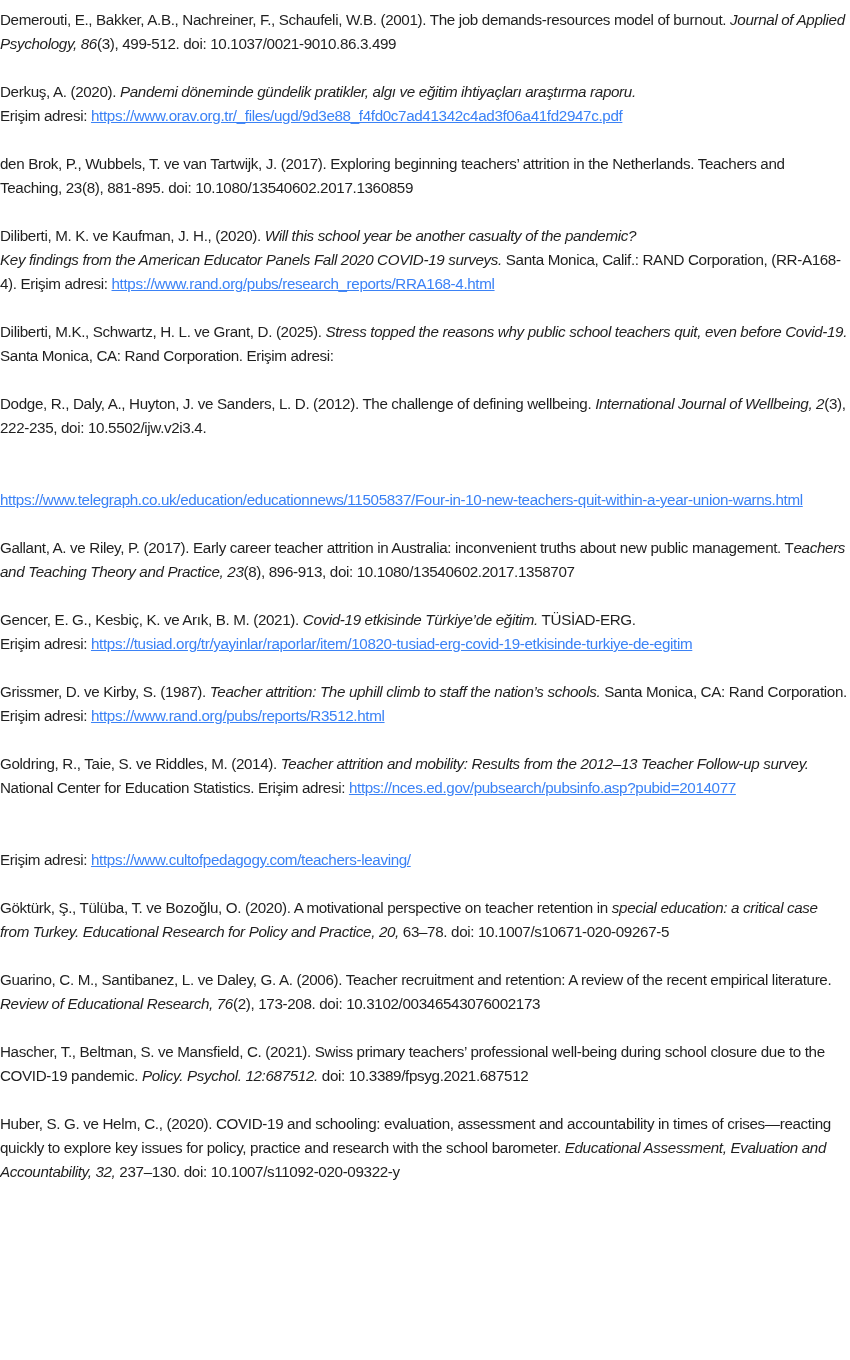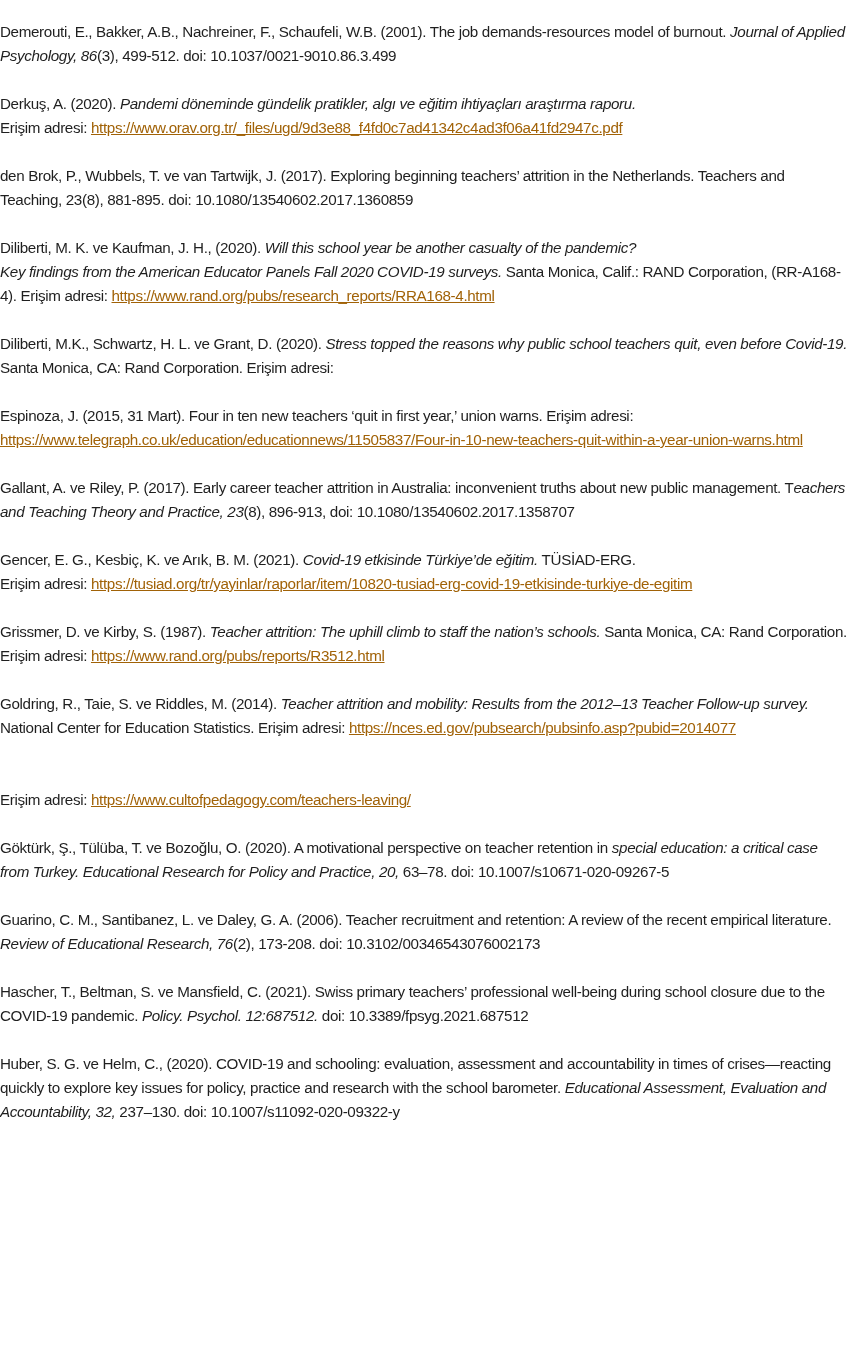--- a/index.html
+++ b/index.html
@@ -5,35 +5,36 @@
   html, body { margin: 0; padding: 0; background: #ffffff; }
   body {
     width: 850px; height: 1360px; overflow: hidden;
     font-family: "Liberation Sans", sans-serif;
     font-size: 15.2px;
     line-height: 24px;
     color: #1f1f1f;
     letter-spacing: -0.35px;
   }
   .refs { padding-top: 8px; }
-  .ref { margin: 12px 0 24px 0; padding: 0; white-space: normal; }
+  .ref { margin: 0 0 24px 0; padding: 0; white-space: normal; }
   .ref span { }
   .it { font-style: italic; }
-  a.link { color: #a16207; text-decoration: underline; }
+  a.link { color: #3b82f6; text-decoration: underline; }
 </style>
 </head>
 <body>
 
 <div class="refs" id="refs">
     <p class="ref"><span>Demerouti, E., Bakker, A.B., Nachreiner, F., Schaufeli, W.B. (2001). The job demands-resources model of burnout. </span><span class="it">Journal of Applied Psychology, 86</span><span>(3), 499-512. doi: 10.1037/0021-9010.86.3.499</span></p>
     <p class="ref"><span>Derkuş, A. (2020). </span><span class="it">Pandemi döneminde gündelik pratikler, algı ve eğitim ihtiyaçları araştırma raporu.</span><br><span>Erişim adresi: </span><a class="link" href="#">https://www.orav.org.tr/_files/ugd/9d3e88_f4fd0c7ad41342c4ad3f06a41fd2947c.pdf</a></p>
     <p class="ref"><span>den Brok, P., Wubbels, T. ve van Tartwijk, J. (2017). Exploring beginning teachers’ attrition in the Netherlands. Teachers and Teaching, 23(8), 881-895. doi: 10.1080/13540602.2017.1360859</span></p>
     <p class="ref"><span>Diliberti, M. K. ve Kaufman, J. H., (2020). </span><span class="it">Will this school year be another casualty of the pandemic?</span><br><span class="it">Key findings from the American Educator Panels Fall 2020 COVID-19 surveys.</span><span> Santa Monica, Calif.: RAND Corporation, (RR-A168-4). Erişim adresi: </span><a class="link" href="#">https://www.rand.org/pubs/research_reports/RRA168-4.html</a></p>
-    <p class="ref"><span>Diliberti, M.K., Schwartz, H. L. ve Grant, D. (2020). </span><span class="it">Stress topped the reasons why public school teachers quit, even before Covid-19.</span><span> Santa Monica, CA: Rand Corporation. Erişim adresi:</span><br></p>
-    <p class="ref"><span>Espinoza, J. (2015, 31 Mart). Four in ten new teachers ‘quit in first year,’ union warns. Erişim adresi:</span><br><a class="link" href="#">https://www.telegraph.co.uk/education/educationnews/11505837/Four-in-10-new-teachers-quit-within-a-year-union-warns.html</a></p>
+    <p class="ref"><span>Diliberti, M.K., Schwartz, H. L. ve Grant, D. (2025). </span><span class="it">Stress topped the reasons why public school teachers quit, even before Covid-19.</span><span> Santa Monica, CA: Rand Corporation. Erişim adresi:</span><br></p>
+    <p class="ref"><span>Dodge, R., Daly, A., Huyton, J. ve Sanders, L. D. (2012). The challenge of defining wellbeing. </span><span class="it">International Journal of Wellbeing, 2</span><span>(3), 222-235, doi: 10.5502/ijw.v2i3.4.</span></p>
+    <p class="ref"><br><a class="link" href="#">https://www.telegraph.co.uk/education/educationnews/11505837/Four-in-10-new-teachers-quit-within-a-year-union-warns.html</a></p>
     <p class="ref"><span>Gallant, A. ve Riley, P. (2017). Early career teacher attrition in Australia: inconvenient truths about new public management. T</span><span class="it">eachers and Teaching Theory and Practice, 23</span><span>(8), 896-913, doi: 10.1080/13540602.2017.1358707</span></p>
     <p class="ref"><span>Gencer, E. G., Kesbiç, K. ve Arık, B. M. (2021). </span><span class="it">Covid-19 etkisinde Türkiye’de eğitim.</span><span> TÜSİAD-ERG.</span><br><span>Erişim adresi: </span><a class="link" href="#">https://tusiad.org/tr/yayinlar/raporlar/item/10820-tusiad-erg-covid-19-etkisinde-turkiye-de-egitim</a></p>
     <p class="ref"><span>Grissmer, D. ve Kirby, S. (1987). </span><span class="it">Teacher attrition: The uphill climb to staff the nation’s schools.</span><span> Santa Monica, CA: Rand Corporation. Erişim adresi: </span><a class="link" href="#">https://www.rand.org/pubs/reports/R3512.html</a></p>
     <p class="ref"><span>Goldring, R., Taie, S. ve Riddles, M. (2014). </span><span class="it">Teacher attrition and mobility: Results from the 2012–13 Teacher Follow-up survey.</span><span> National Center for Education Statistics. Erişim adresi: </span><a class="link" href="#">https://nces.ed.gov/pubsearch/pubsinfo.asp?pubid=2014077</a></p>
     <p class="ref"><br><span>Erişim adresi: </span><a class="link" href="#">https://www.cultofpedagogy.com/teachers-leaving/</a></p>
     <p class="ref"><span>Göktürk, Ş., Tülüba, T. ve Bozoğlu, O. (2020). A motivational perspective on teacher retention in </span><span class="it">special education: a critical case from Turkey. Educational Research for Policy and Practice, 20,</span><span> 63–78. doi: 10.1007/s10671-020-09267-5</span></p>
     <p class="ref"><span>Guarino, C. M., Santibanez, L. ve Daley, G. A. (2006). Teacher recruitment and retention: A review of the recent empirical literature. </span><span class="it">Review of Educational Research, 76</span><span>(2), 173-208. doi: 10.3102/00346543076002173</span></p>
     <p class="ref"><span>Hascher, T., Beltman, S. ve Mansfield, C. (2021). Swiss primary teachers’ professional well-being during school closure due to the COVID-19 pandemic. </span><span class="it">Policy. Psychol. 12:687512.</span><span> doi: 10.3389/fpsyg.2021.687512</span></p>
     <p class="ref"><span>Huber, S. G. ve Helm, C., (2020). COVID-19 and schooling: evaluation, assessment and accountability in times of crises—reacting quickly to explore key issues for policy, practice and research with the school barometer. </span><span class="it">Educational Assessment, Evaluation and Accountability, 32,</span><span> 237–130. doi: 10.1007/s11092-020-09322-y</span></p>
   </div>

